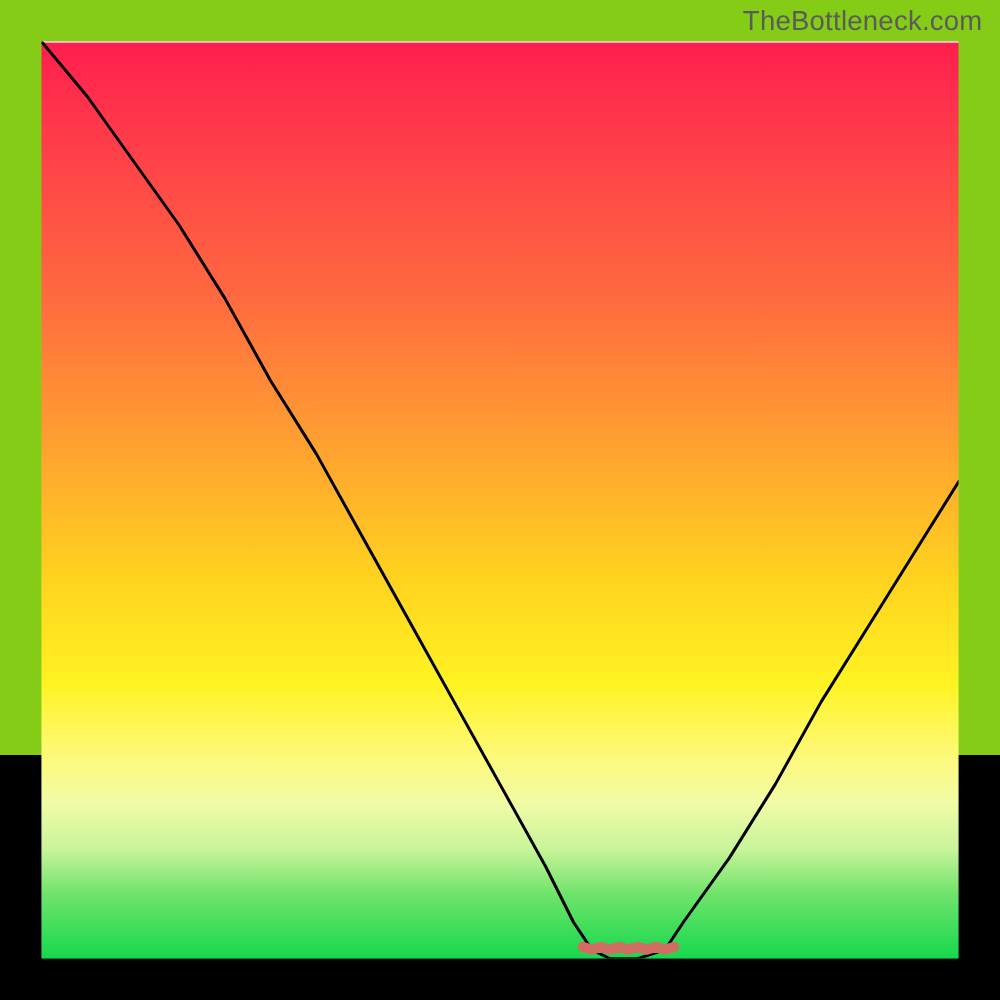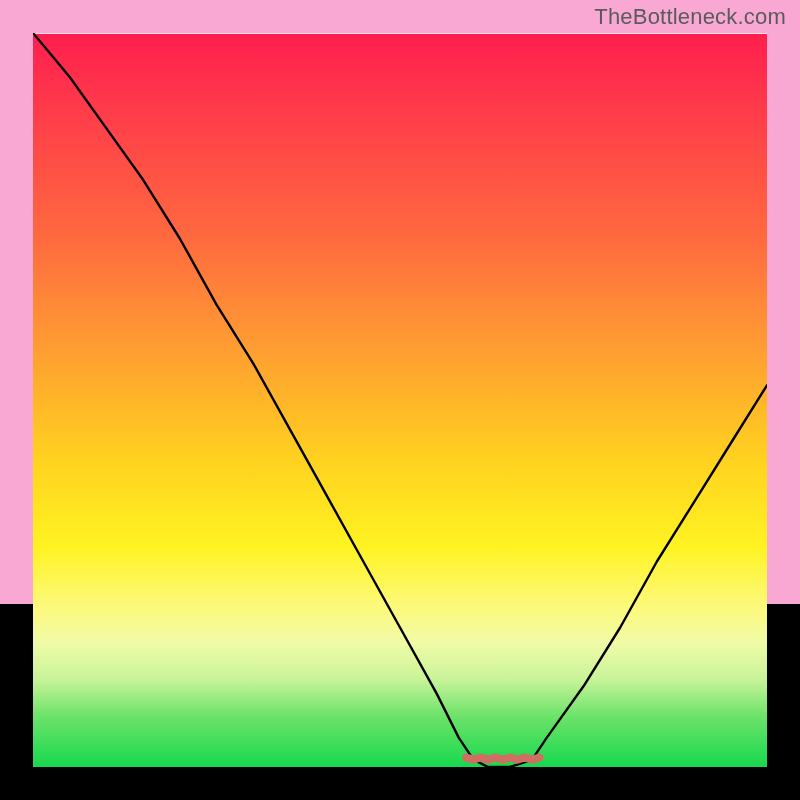--- a/index.html
+++ b/index.html
@@ -9,21 +9,21 @@
     height: 800px;
     background: #000;
     font-family: Arial, Helvetica, sans-serif;
     overflow: hidden;
   }
   .frame {
     position: absolute;
     left: 0; top: 0;
     width: 800px;
     height: 604px;
-    background: #f9a8d4;
+    background: #84cc16;
     text-decoration: underline;
   }
   .watermark {
     position: absolute;
     top: 4px;
     right: 14px;
     color: #5b5b5b;
     font-size: 22px;
     font-weight: 500;
     letter-spacing: 0.2px;

